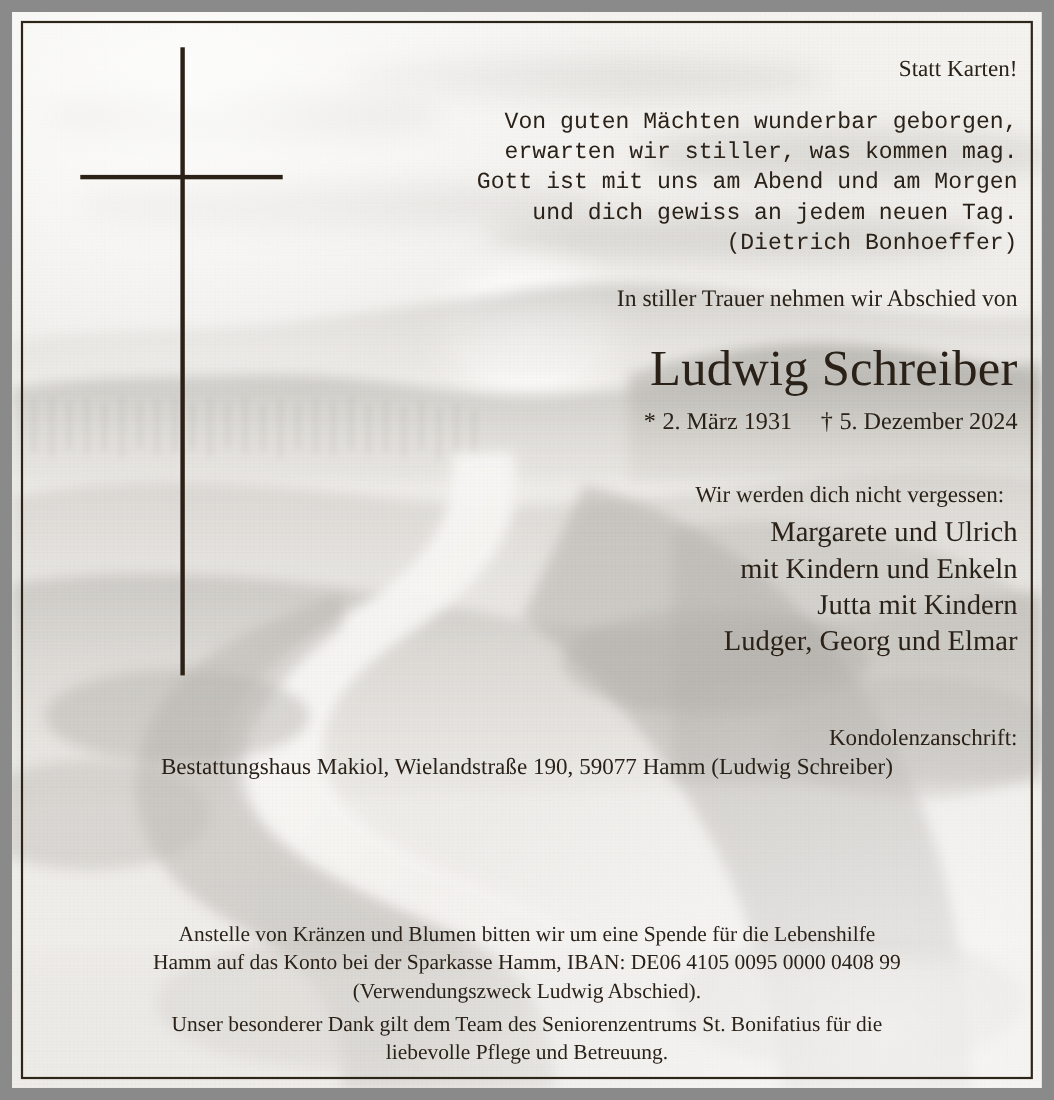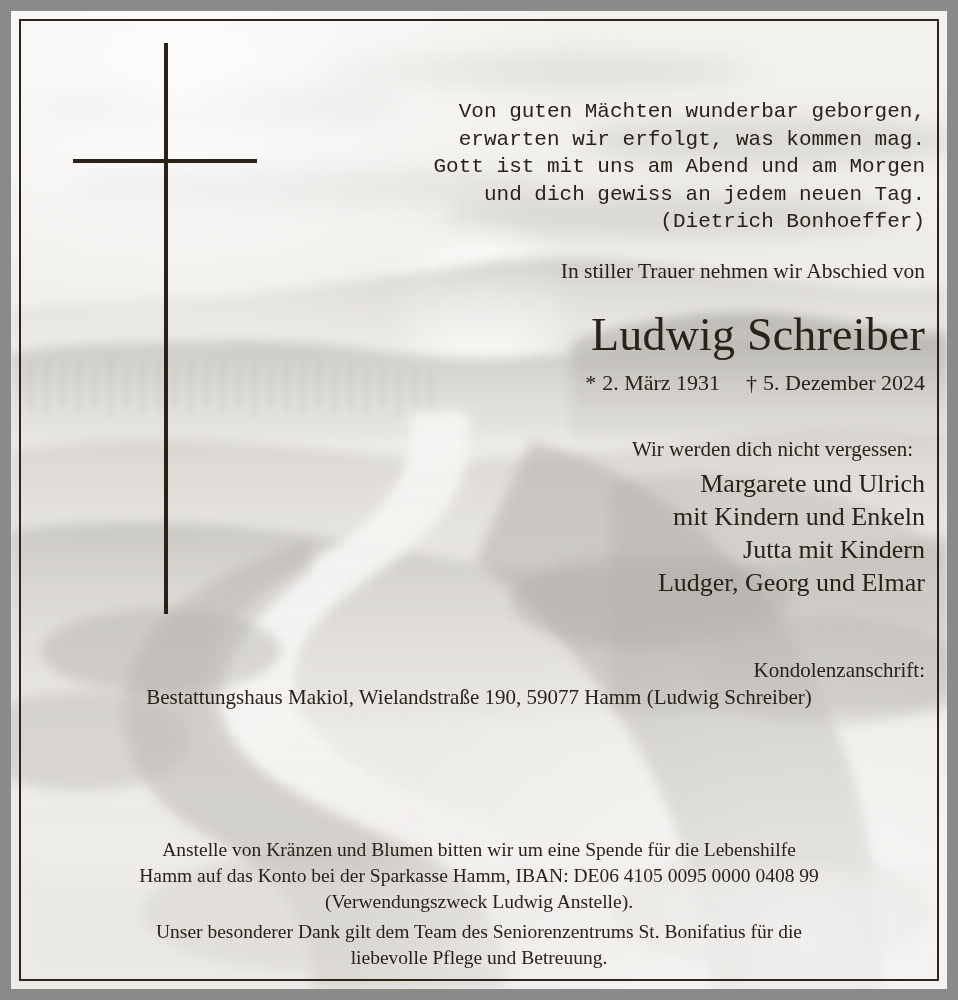--- a/index.html
+++ b/index.html
@@ -248,24 +248,27 @@
     <div class="paper-grain"></div>
     <div class="paper-wash"></div>
 
     <div class="cross cross-v"></div>
     <div class="cross cross-h"></div>
 
     <div class="keyline"></div>
 
     <div class="content">
 
+      <div class="blk ta-r" style="left:430px; top:38px; width:484px;">
+        <p class="line s-heading">Statt Karten!</p>
+      </div>
 
       <div class="blk ta-r" style="left:330px; top:87px; width:584px;">
         <p class="line s-verse">Von guten Mächten wunderbar geborgen,</p>
-        <p class="line s-verse">erwarten wir erfolgt, was kommen mag.</p>
+        <p class="line s-verse">erwarten wir stiller, was kommen mag.</p>
         <p class="line s-verse">Gott ist mit uns am Abend und am Morgen</p>
         <p class="line s-verse">und dich gewiss an jedem neuen Tag.</p>
         <p class="line s-verse">(Dietrich Bonhoeffer)</p>
       </div>
 
       <div class="blk ta-r" style="left:330px; top:246px; width:584px;">
         <p class="line s-intro">In stiller Trauer nehmen wir Abschied von</p>
       </div>
 
       <div class="blk ta-r" style="left:330px; top:298px; width:584px;">
@@ -291,21 +294,21 @@
         <p class="line s-family">Ludger, Georg und Elmar</p>
       </div>
       <div class="blk ta-c" style="left:22px; top:672px; width:892px;">
         <p class="line s-addr">Bestattungshaus Makiol, Wielandstraße 190, 59077 Hamm (Ludwig Schreiber)</p>
       </div>
 
 
       <div class="blk ta-c" style="left:22px; top:826px; width:892px;">
         <p class="line s-small">Anstelle von Kränzen und Blumen bitten wir um eine Spende für die Lebenshilfe</p>
         <p class="line s-small">Hamm auf das Konto bei der Sparkasse Hamm, IBAN: DE06 4105 0095 0000 0408 99</p>
-        <p class="line s-small">(Verwendungszweck Ludwig Anstelle).</p>
+        <p class="line s-small">(Verwendungszweck Ludwig Abschied).</p>
       </div>
 
       <div class="blk ta-c" style="left:22px; top:908px; width:892px;">
         <p class="line s-small">Unser besonderer Dank gilt dem Team des Seniorenzentrums St. Bonifatius für die</p>
         <p class="line s-small">liebevolle Pflege und Betreuung.</p>
       </div>
 
     </div>
   </div>
 </div>

